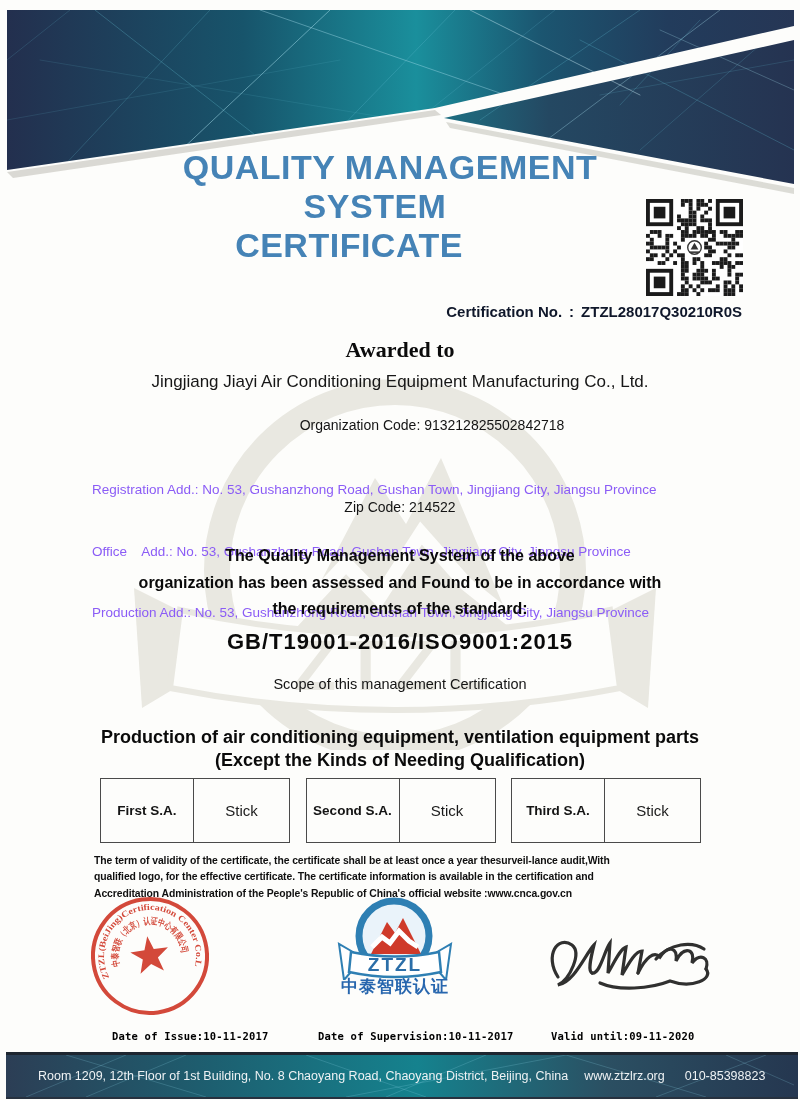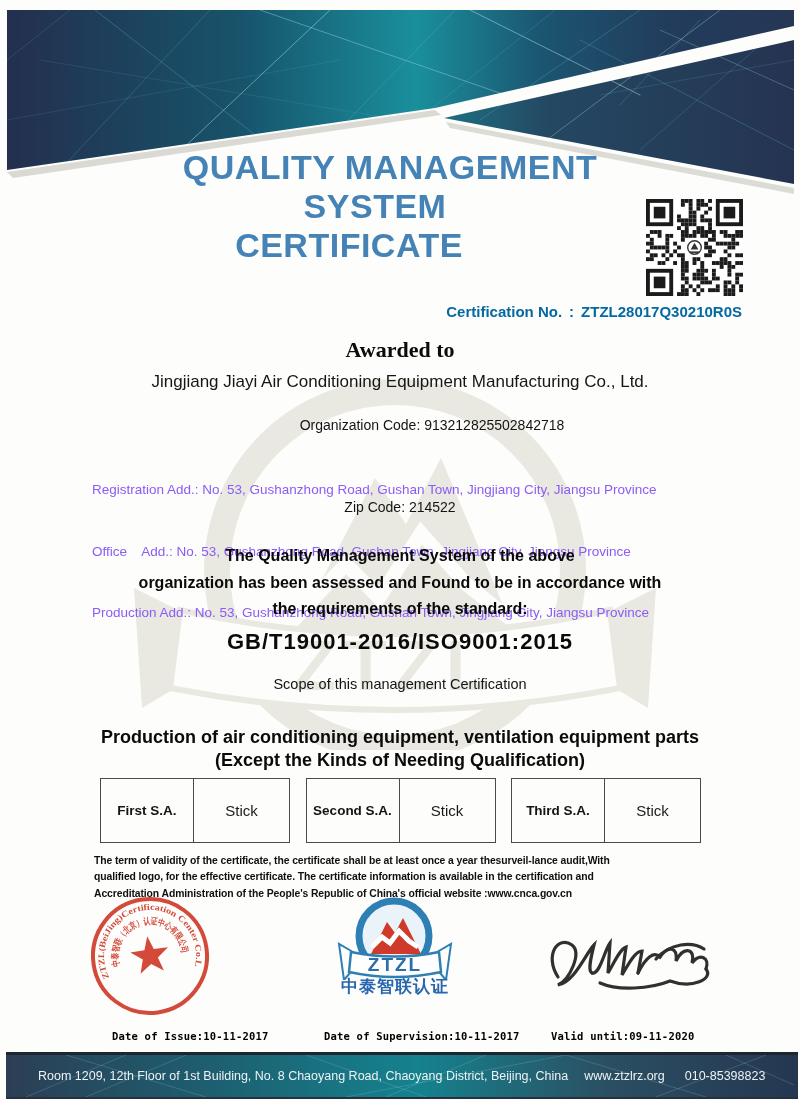--- a/index.html
+++ b/index.html
@@ -15,21 +15,21 @@
   #footer-text{position:absolute;left:0;top:0;width:100%;height:100%;
     display:flex;align-items:center;padding-left:32px;box-sizing:border-box;
     color:#eef2f4;font-size:12.5px;white-space:nowrap;}
   #footer-text .gap1{margin-left:16px;} #footer-text .gap2{margin-left:20px;}
   
   #title-block{left:0;top:148px;width:780px;text-align:center;
     font-weight:700;font-size:34px;line-height:39px;color:#4583b6;letter-spacing:.5px;}
   #title-block .t2{position:relative;left:-15px;}
   #title-block .t3{position:relative;left:-41px;}
   
-  #cert-line{top:303px;right:58px;font-size:15px;font-weight:700;color:#0369a1;white-space:nowrap;}
+  #cert-line{top:303px;right:58px;font-size:15px;font-weight:700;color:#0f172a;white-space:nowrap;}
   #cert-line .colon{margin:0 7px;}
   
   #awarded{left:0;top:337px;width:800px;text-align:center;
     font-family:"Liberation Serif",serif;font-weight:700;font-size:22px;color:#0b0b0b;}
   #company{left:0;top:372px;width:800px;text-align:center;font-size:17px;color:#161616;}
   #orgcode{left:0;top:417px;width:800px;text-align:center;font-size:14px;color:#141414;padding-left:32px;}
   #addr{left:92px;top:439px;font-size:13.5px;line-height:20.5px;color:#8b5cf6;white-space:pre;}
   #zip{left:0;top:499px;width:800px;text-align:center;font-size:14px;color:#141414;}
   
   #statement{left:0;top:543px;width:800px;text-align:center;font-weight:700;
@@ -48,21 +48,21 @@
     font-size:15px;font-weight:500;color:#1a1a1a;}
   
   #note{left:94px;top:853px;font-weight:700;font-size:10.4px;line-height:16.4px;
     letter-spacing:-0.1px;color:#101010;white-space:nowrap;}
   
   #logo-cn{left:315px;top:975px;width:160px;text-align:center;font-weight:700;
     font-size:17px;letter-spacing:1px;color:#2766ae;}
   
   .date-item{top:1030px;font-family:"DejaVu Sans Mono",monospace;font-size:10.5px;
     font-weight:600;letter-spacing:.2px;color:#000;white-space:nowrap;}
-  #date-issue{left:112px;} #date-supervision{left:318px;margin-left:6px;} #date-valid{left:551px;}
+  #date-issue{left:112px;} #date-supervision{left:318px;} #date-valid{left:551px;}
 </style>
 </head>
 <body>
 
 <div id="page">
 
   <svg class="abs" style="left:120px;top:360px;" width="560" height="390" viewBox="0 0 560 390">
     <circle cx="275" cy="210" r="178" fill="none" stroke="#e9e8e1" stroke-width="26"></circle>
     <path d="M165,290 L255,118 L286,164 L321,98 L402,290 Z" fill="#e9e8e1"></path>
     <polyline points="172,262 226,204 259,238 301,173 346,224 394,262" fill="none" stroke="#fdfdfb" stroke-width="14"></polyline>

